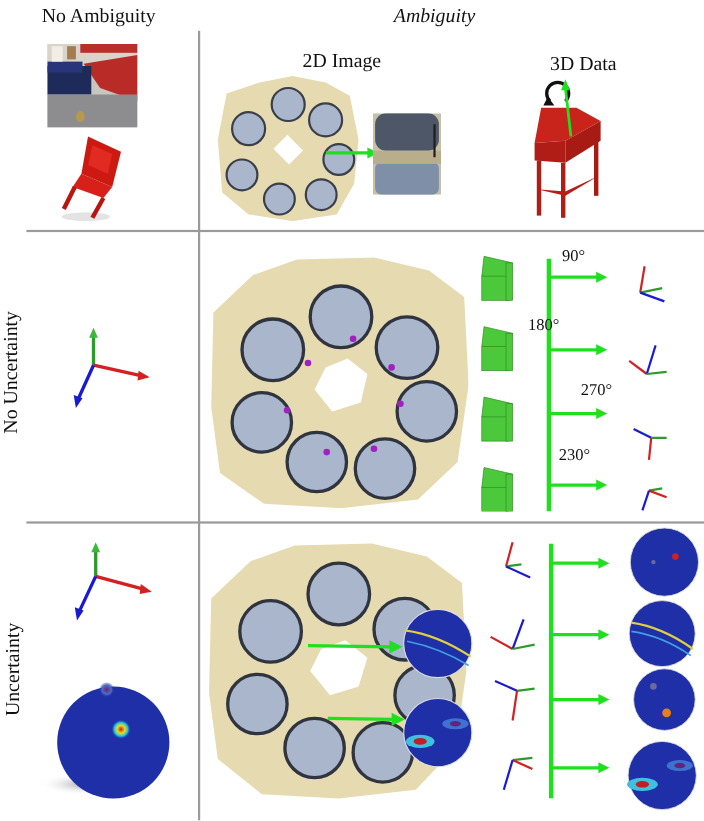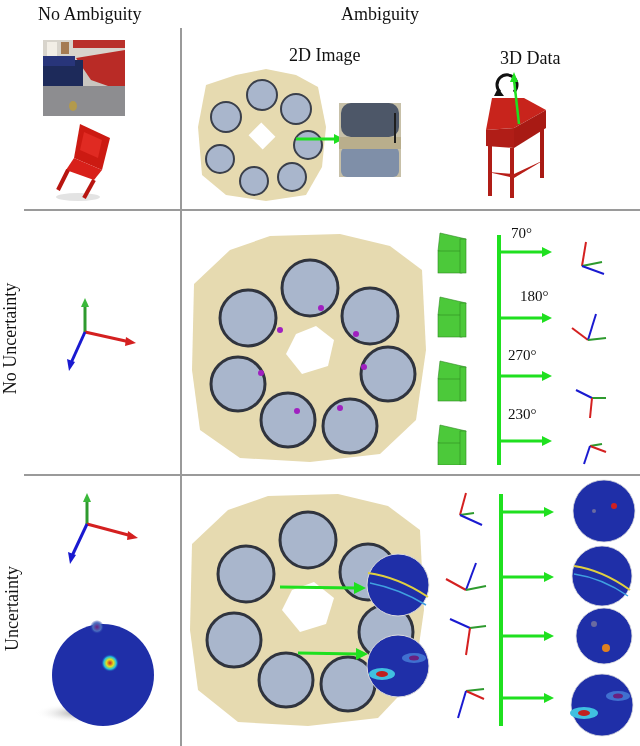--- a/index.html
+++ b/index.html
@@ -9,22 +9,22 @@
   .sub{font-size:18px;line-height:22px;white-space:nowrap;}
   .vline{background:#9a9a9a;}
   .rowlabel{font-size:18px;white-space:nowrap;transform:rotate(-90deg);transform-origin:center center;}
   .deg{font-size:15px;white-space:nowrap;}
   svg{display:block;}
 </style>
 </head>
 <body>
 
 <div class="abs hdr" style="left:38px;top:3px;">No Ambiguity</div>
-<div class="abs hdr" style="left:341px;top:3px;">Ambiguity</div>
-<div class="abs sub" style="left:289px;top:44px;">2D Image</div>
+<div class="abs hdr" style="left:358px;top:3px;font-style:italic;">Ambiguity</div>
+<div class="abs sub" style="left:275px;top:44px;">2D Image</div>
 <div class="abs sub" style="left:500px;top:47px;">3D Data</div>
 
 <div class="abs vline" style="left:180px;top:28px;width:2px;height:718px;"></div>
 <div class="abs vline" style="left:24px;top:209px;width:616px;height:2px;"></div>
 <div class="abs vline" style="left:24px;top:474px;width:616px;height:2px;"></div>
 
 <div class="abs rowlabel" style="left:-50px;top:328px;width:120px;text-align:center;">No Uncertainty</div>
 <div class="abs rowlabel" style="left:-33px;top:598px;width:90px;text-align:center;">Uncertainty</div>
 
 <div class="abs" style="left:43px;top:40px;width:82px;height:76px;">
@@ -170,23 +170,23 @@
         <polygon points="46,12 56,17 46,22" stroke="none"></polygon>
       <line x1="3" y1="83" x2="48" y2="83"></line>
         <polygon points="46,78 56,83 46,88" stroke="none"></polygon>
       <line x1="3" y1="141" x2="48" y2="141"></line>
         <polygon points="46,136 56,141 46,146" stroke="none"></polygon>
       <line x1="3" y1="206" x2="48" y2="206"></line>
         <polygon points="46,201 56,206 46,211" stroke="none"></polygon>
     </g>
   </svg>
 </div>
-<div class="abs deg" style="left:511px;top:225px;">70°</div>
-<div class="abs deg" style="left:520px;top:288px;">180°</div>
-<div class="abs deg" style="left:508px;top:347px;">270°</div>
+<div class="abs deg" style="left:511px;top:225px;">90°</div>
+<div class="abs deg" style="left:480px;top:288px;">180°</div>
+<div class="abs deg" style="left:528px;top:347px;">270°</div>
 <div class="abs deg" style="left:508px;top:406px;">230°</div>
 
 <div class="abs" style="left:566px;top:228px;width:50px;height:240px;">
   <svg width="50" height="240" viewBox="0 0 50 240">
     <g stroke-width="2">
       <line x1="16" y1="38" x2="20" y2="14" stroke="#d42020"></line>
         <line x1="16" y1="38" x2="36" y2="34" stroke="#2e9a2e"></line>
         <line x1="16" y1="38" x2="38" y2="46" stroke="#1a1ad0"></line>
       <line x1="22" y1="112" x2="6" y2="100" stroke="#d42020"></line>
         <line x1="22" y1="112" x2="30" y2="86" stroke="#1a1ad0"></line>

